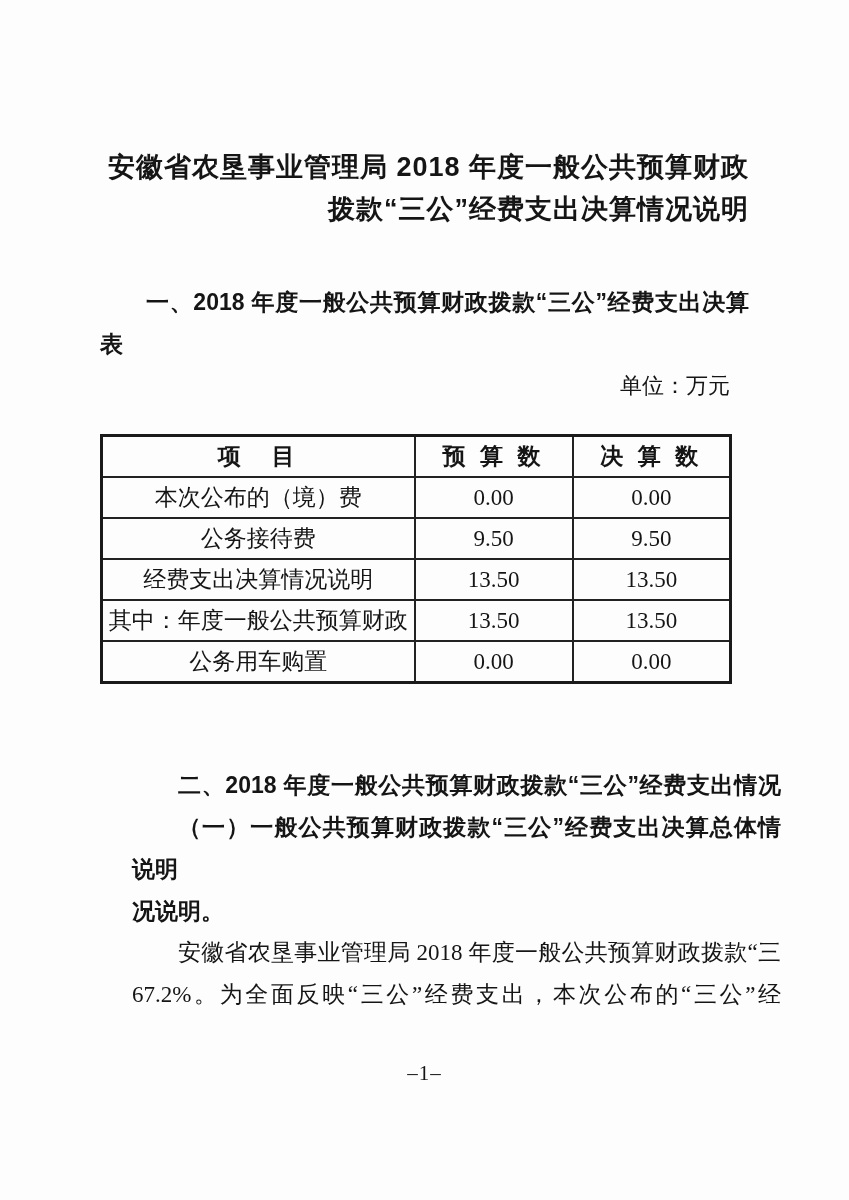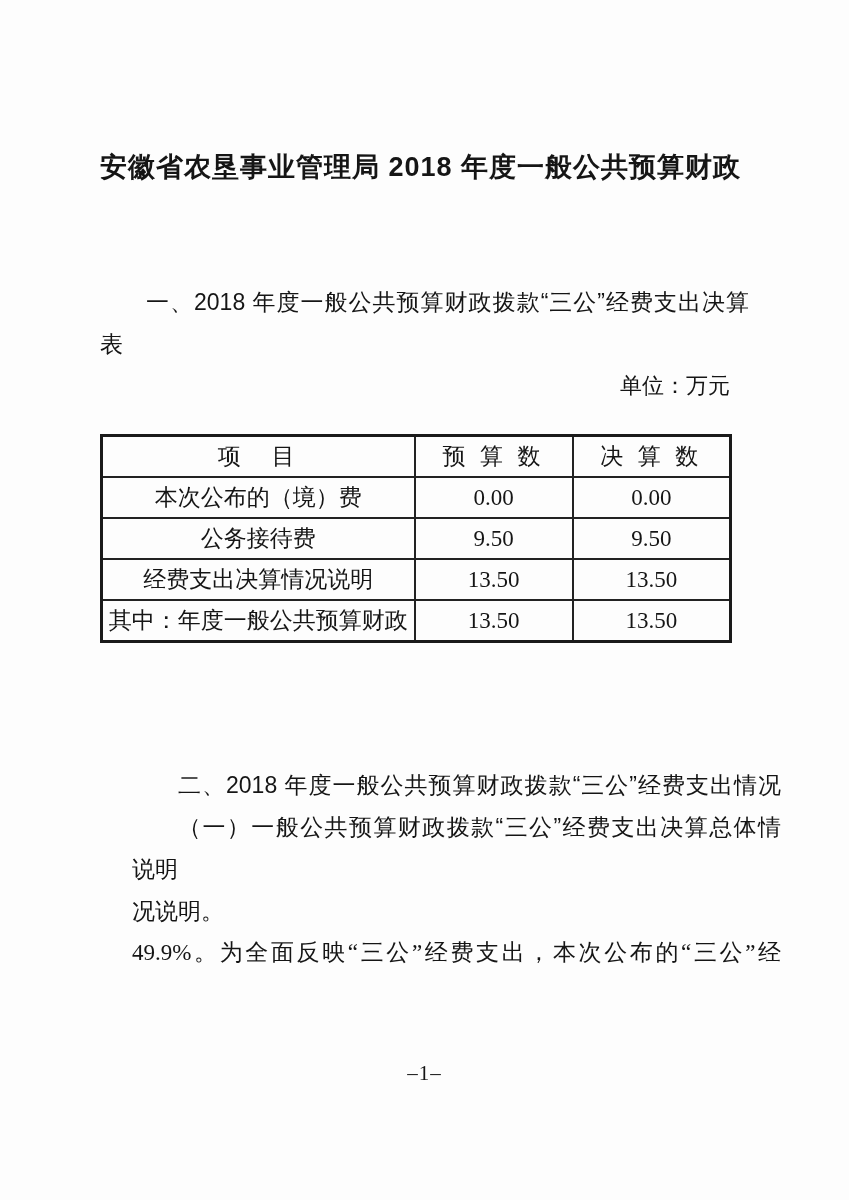--- a/index.html
+++ b/index.html
@@ -21,36 +21,36 @@
     background: #fdfdfd;
   }
   .abs-block {
     position: absolute;
     left: 100px;
     width: 649px;
   }
   
   .doc-title {
     top: 146px;
-    text-align: left;
+    text-align: right;
     font-family: "Liberation Sans", sans-serif;
     font-weight: 700;
     font-size: 27px;
     line-height: 42px;
     letter-spacing: 1px;
   }
   
   .line {
     font-size: 23px;
     line-height: 42px;
     white-space: nowrap;
   }
   .heading {
     font-family: "Liberation Sans", sans-serif;
-    font-weight: 400;
+    font-weight: 700;
   }
   .body-text {
     font-family: "Liberation Serif", serif;
     font-weight: 400;
   }
   .indent {
     text-indent: 46px;
   }
   .fill {
     text-align: justify;
@@ -83,21 +83,21 @@
   table.budget th, table.budget td {
     border: 2px solid #222222;
     height: 39px;
     font-size: 23px;
     padding: 0;
     overflow: hidden;
     white-space: nowrap;
   }
   table.budget th {
     font-family: "Liberation Sans", sans-serif;
-    font-weight: 400;
+    font-weight: 700;
     text-align: center;
     letter-spacing: 4px;
   }
   table.budget td {
     font-family: "Liberation Serif", serif;
     font-weight: 400;
     text-align: center;
   }
   tr.total-row td {
     font-weight: 700;
@@ -125,20 +125,21 @@
     font-family: "Liberation Serif", serif;
   }
 </style>
 </head>
 <body>
 
 <div class="page">
 
   <div class="abs-block doc-title">
     <div>安徽省农垦事业管理局 2018 年度一般公共预算财政</div>
+    <div>拨款“三公”经费支出决算情况说明</div>
   </div>
 
   <div class="abs-block upper">
     <div class="line heading indent fill">一、2018 年度一般公共预算财政拨款“三公”经费支出决算</div>
     <div class="line heading">表</div>
     <div class="line unit-line">单位：万元</div>
   </div>
 
   <div class="abs-block table-wrap">
     <table class="budget">
@@ -166,27 +167,33 @@
       <tr>
         <td class="item-left">经费支出决算情况说明</td>
         <td>13.50</td>
         <td>13.50</td>
       </tr>
       <tr>
         <td class="item-sub">其中：年度一般公共预算财政</td>
         <td>13.50</td>
         <td>13.50</td>
       </tr>
+      <tr>
+        <td>公务用车购置</td>
+        <td>0.00</td>
+        <td>0.00</td>
+      </tr>
     </tbody>
       </table>
   </div>
 
   <div class="abs-block lower">
     <div class="line heading indent fill">二、2018 年度一般公共预算财政拨款“三公”经费支出情况</div>
     <div class="line heading indent fill">（一）一般公共预算财政拨款“三公”经费支出决算总体情</div>
     <div class="line heading">说明</div>
     <div class="line heading">况说明。</div>
-    <div class="line body-text fill">49.9%。为全面反映“三公”经费支出，本次公布的“三公”经</div>
+    <div class="line body-text indent fill">安徽省农垦事业管理局 2018 年度一般公共预算财政拨款“三</div>
+    <div class="line body-text fill">67.2%。为全面反映“三公”经费支出，本次公布的“三公”经</div>
   </div>
 
   <div class="abs-block pagenum">–1–</div>
 
 </div>
 
 </body></html>

